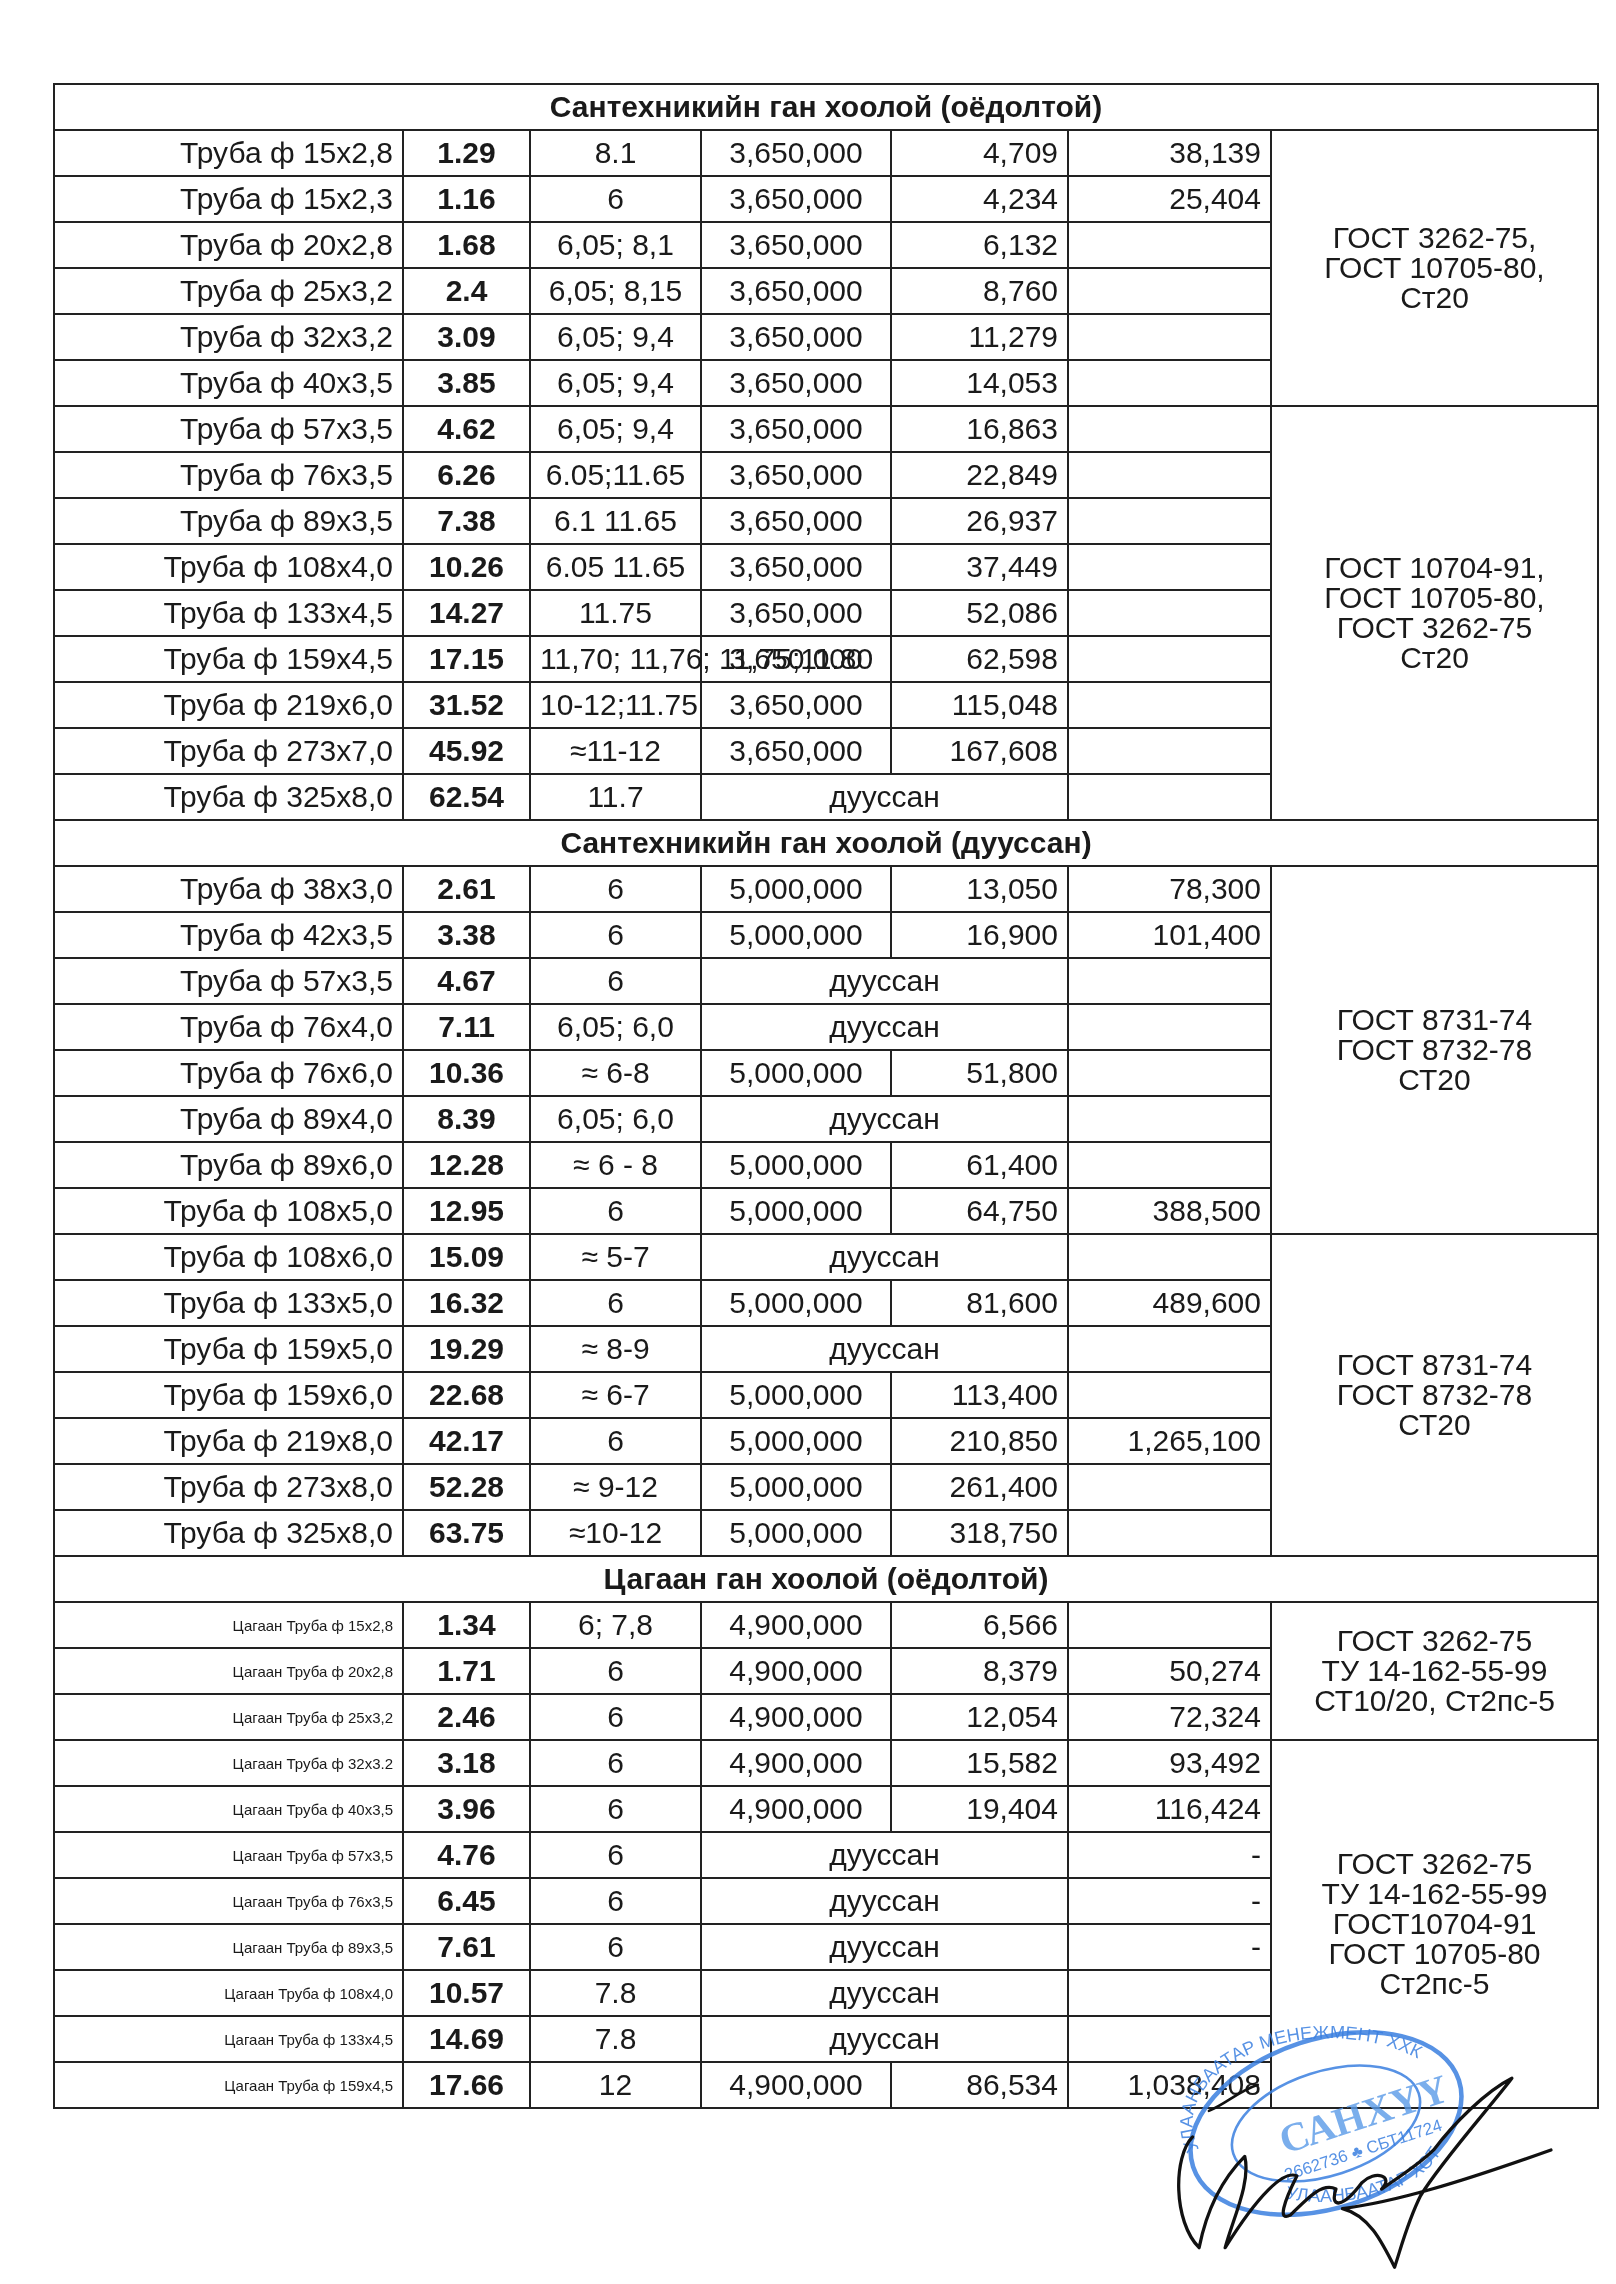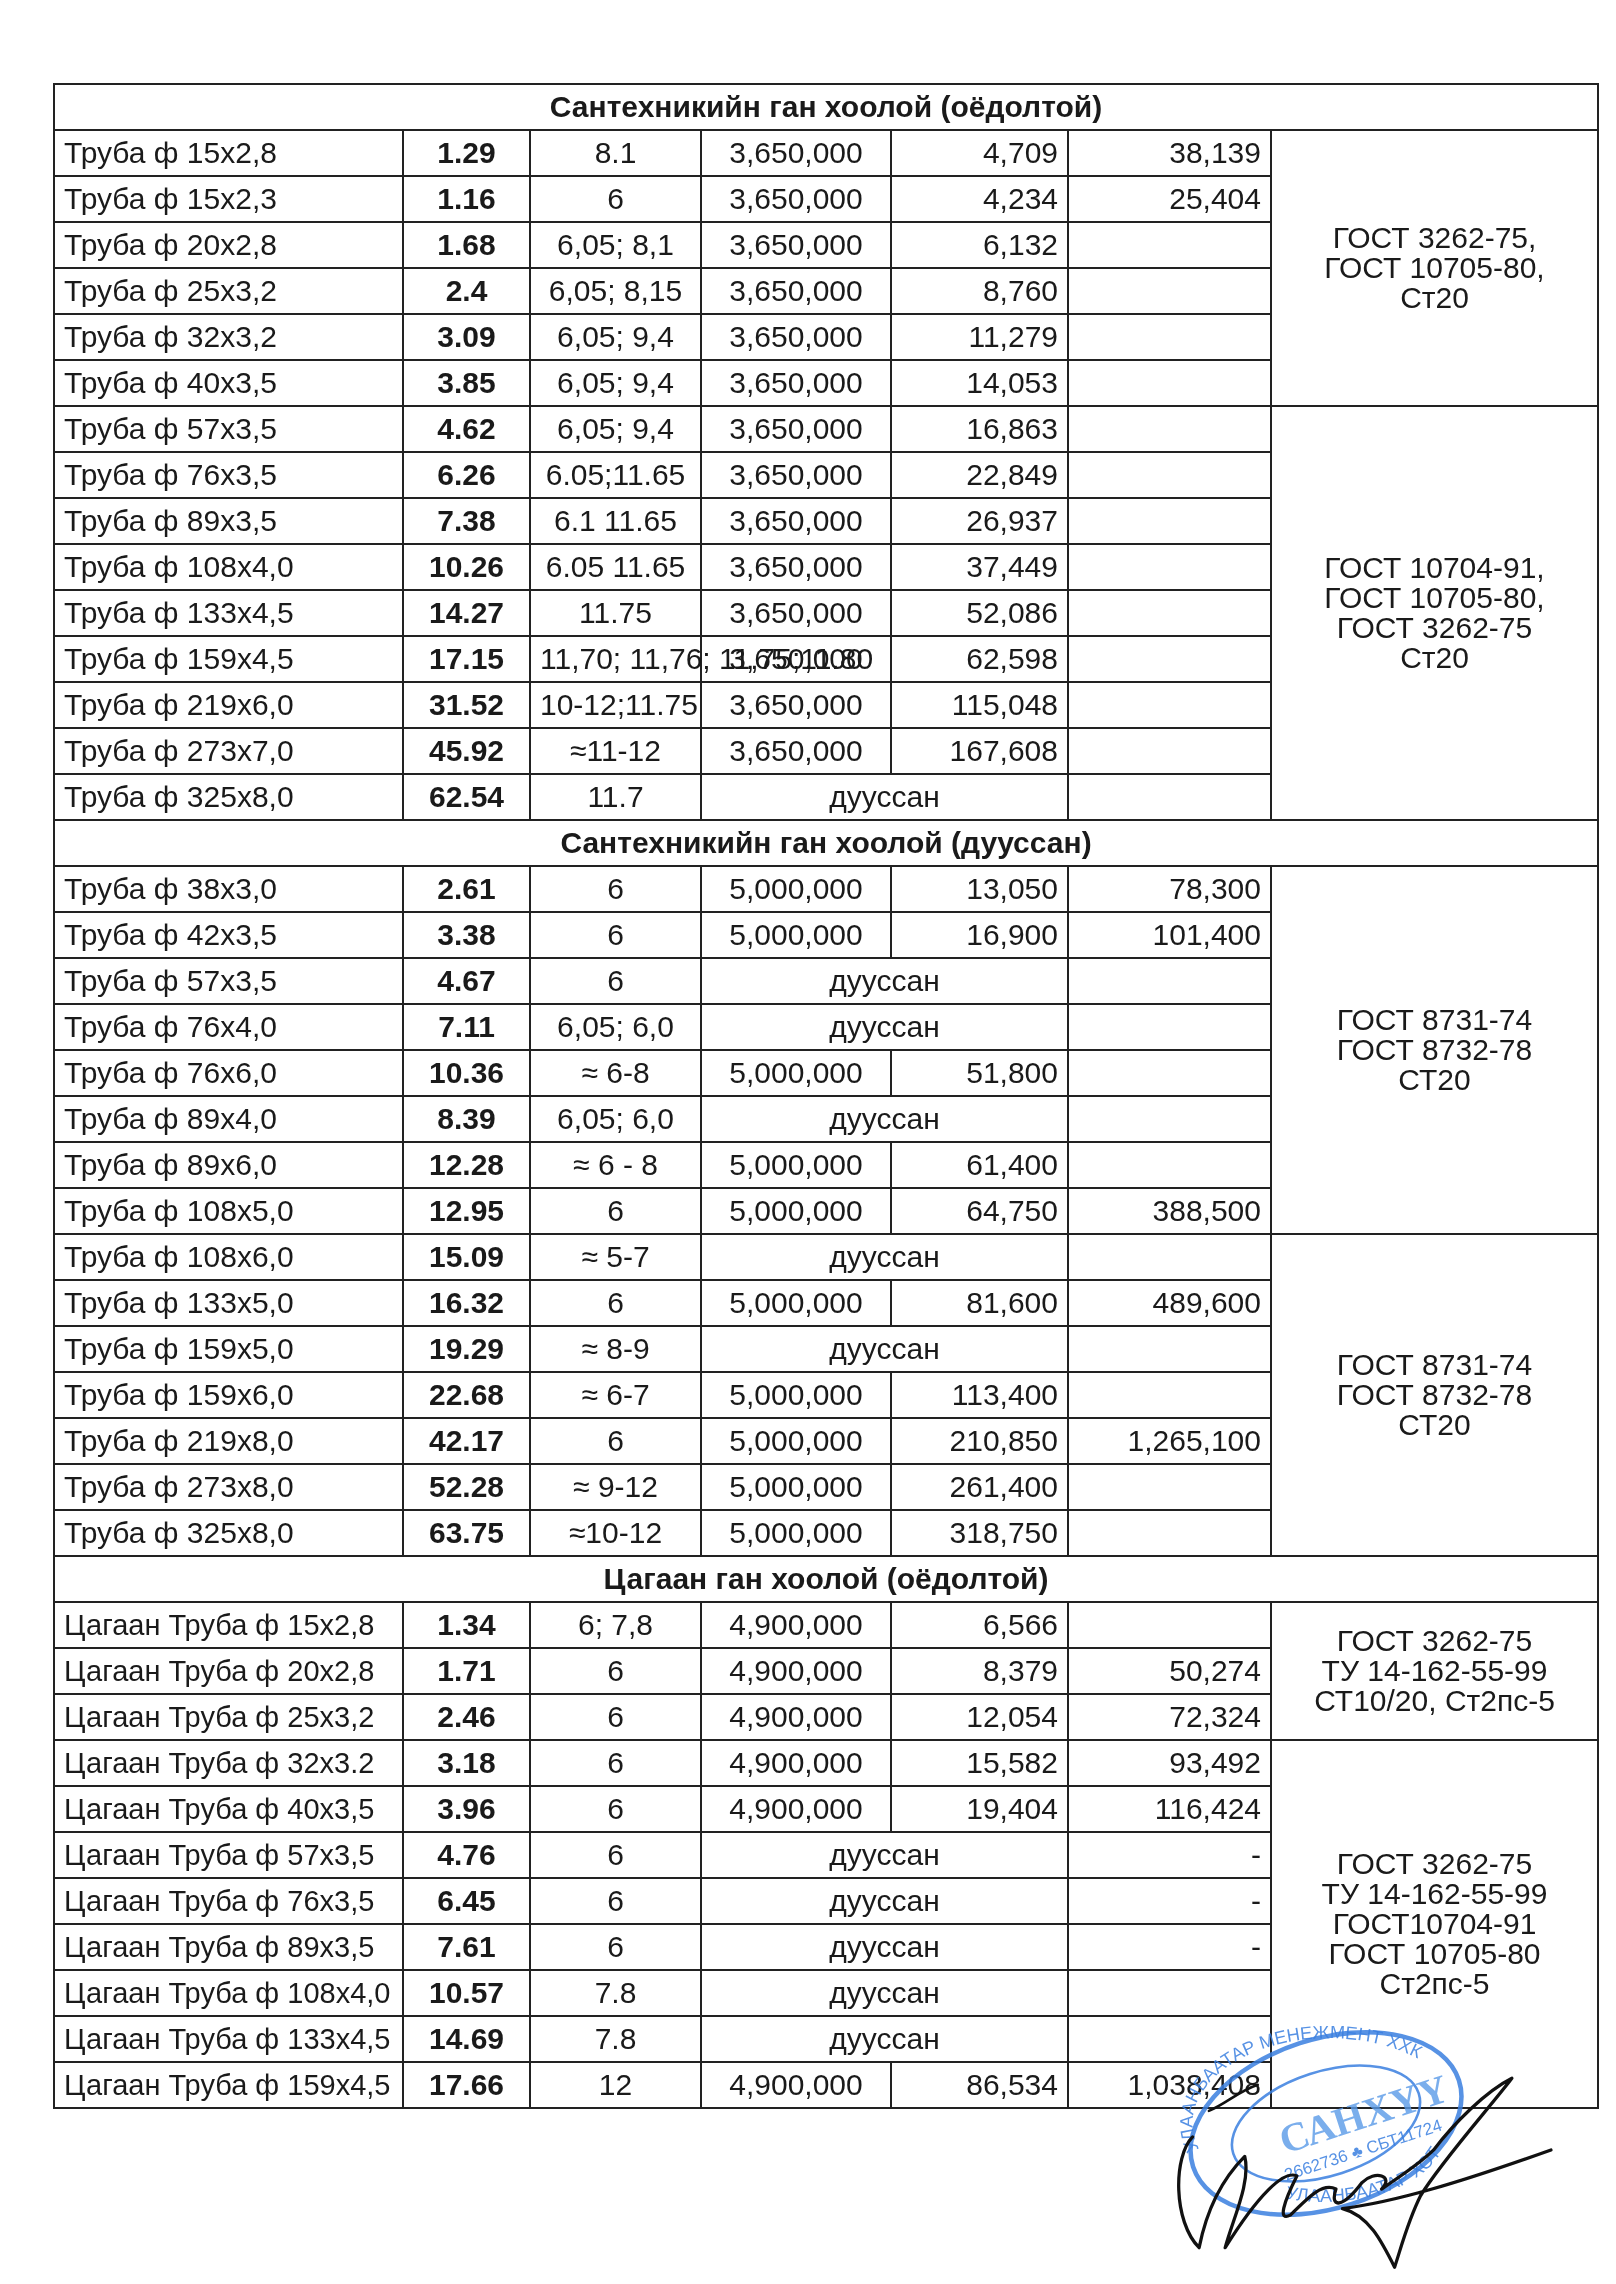--- a/index.html
+++ b/index.html
@@ -2,22 +2,22 @@
 <html style="font-size:10.4px"><head>
 <meta charset="utf-8">
 <style>
   html, body { margin: 0; padding: 0; background: #ffffff; }
   body { width: 1616px; height: 2284px; position: relative; overflow: hidden; font-family: "Liberation Sans", sans-serif; color: #1a1a1a; }
   .sheet { position: absolute; left: 53px; top: 83px; width: 1544px; }
   table.price { border-collapse: collapse; width: 1544px; table-layout: fixed; }
   table.price td { border: 2px solid #222; height: 42px; padding: 0 9px; font-size: 30px; line-height: 1; white-space: nowrap; overflow: visible; }
   table.price tr { height: 46px; }
   td.sec-title { text-align: center; font-weight: bold; font-size: 30px; border-top-width: 3.9px; border-bottom-width: 3.9px; }
-  td.name { text-align: left; padding-left: 3.9px; }
-  td.name.small { font-size: 29px; }
+  td.name { text-align: right; padding-left: 3.9px; }
+  td.name.small { font-size: 15px; }
   td.num { text-align: center; font-weight: bold; }
   td.right { text-align: right; padding-right: 7.8px; }
   td.center { text-align: center; }
   td.tiny { font-size: 11px; text-align: center; padding: 0 1.3px; }
   td.gost { text-align: center; white-space: normal; line-height: 1.28; font-size: 30px; vertical-align: middle; border-radius: 7px; }
   td.gost .l { display: block; }
   .stamp { position: absolute; left: 1173px; top: 2026px; width: 306px; height: 195px; }
   .sig { position: absolute; left: 1147px; top: 2052px; width: 417px; height: 235px; }
 </style>
 </head>

